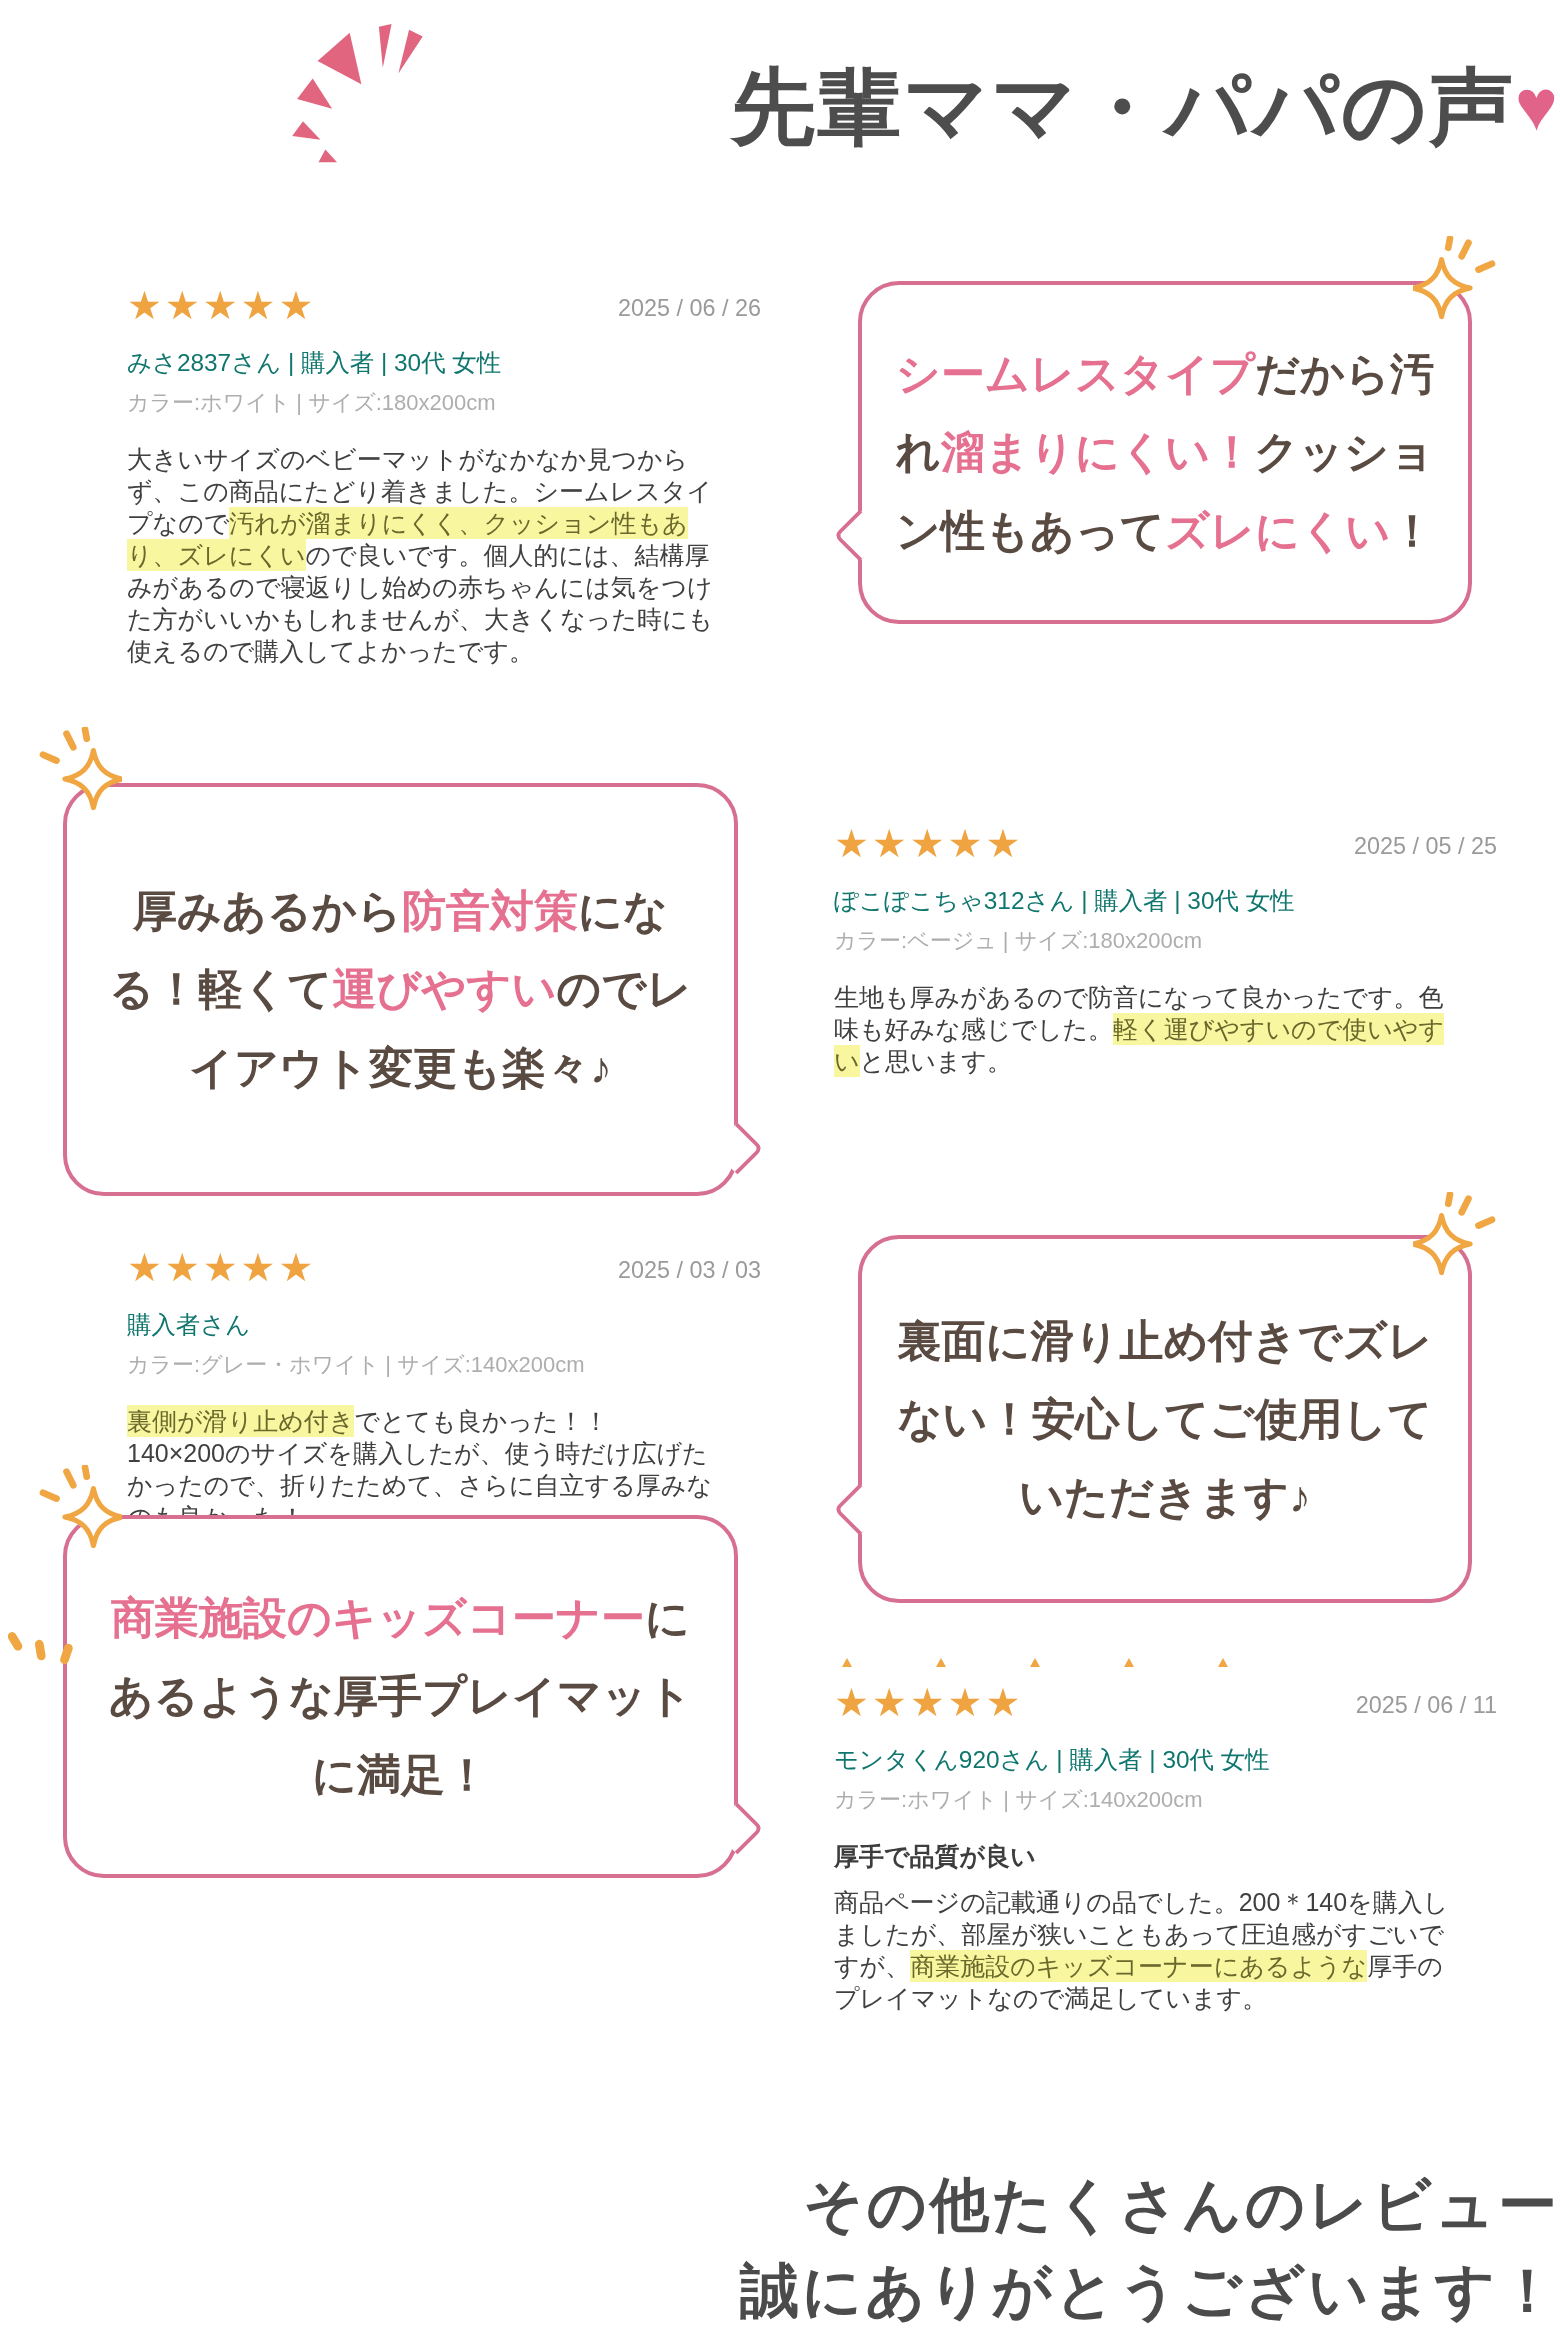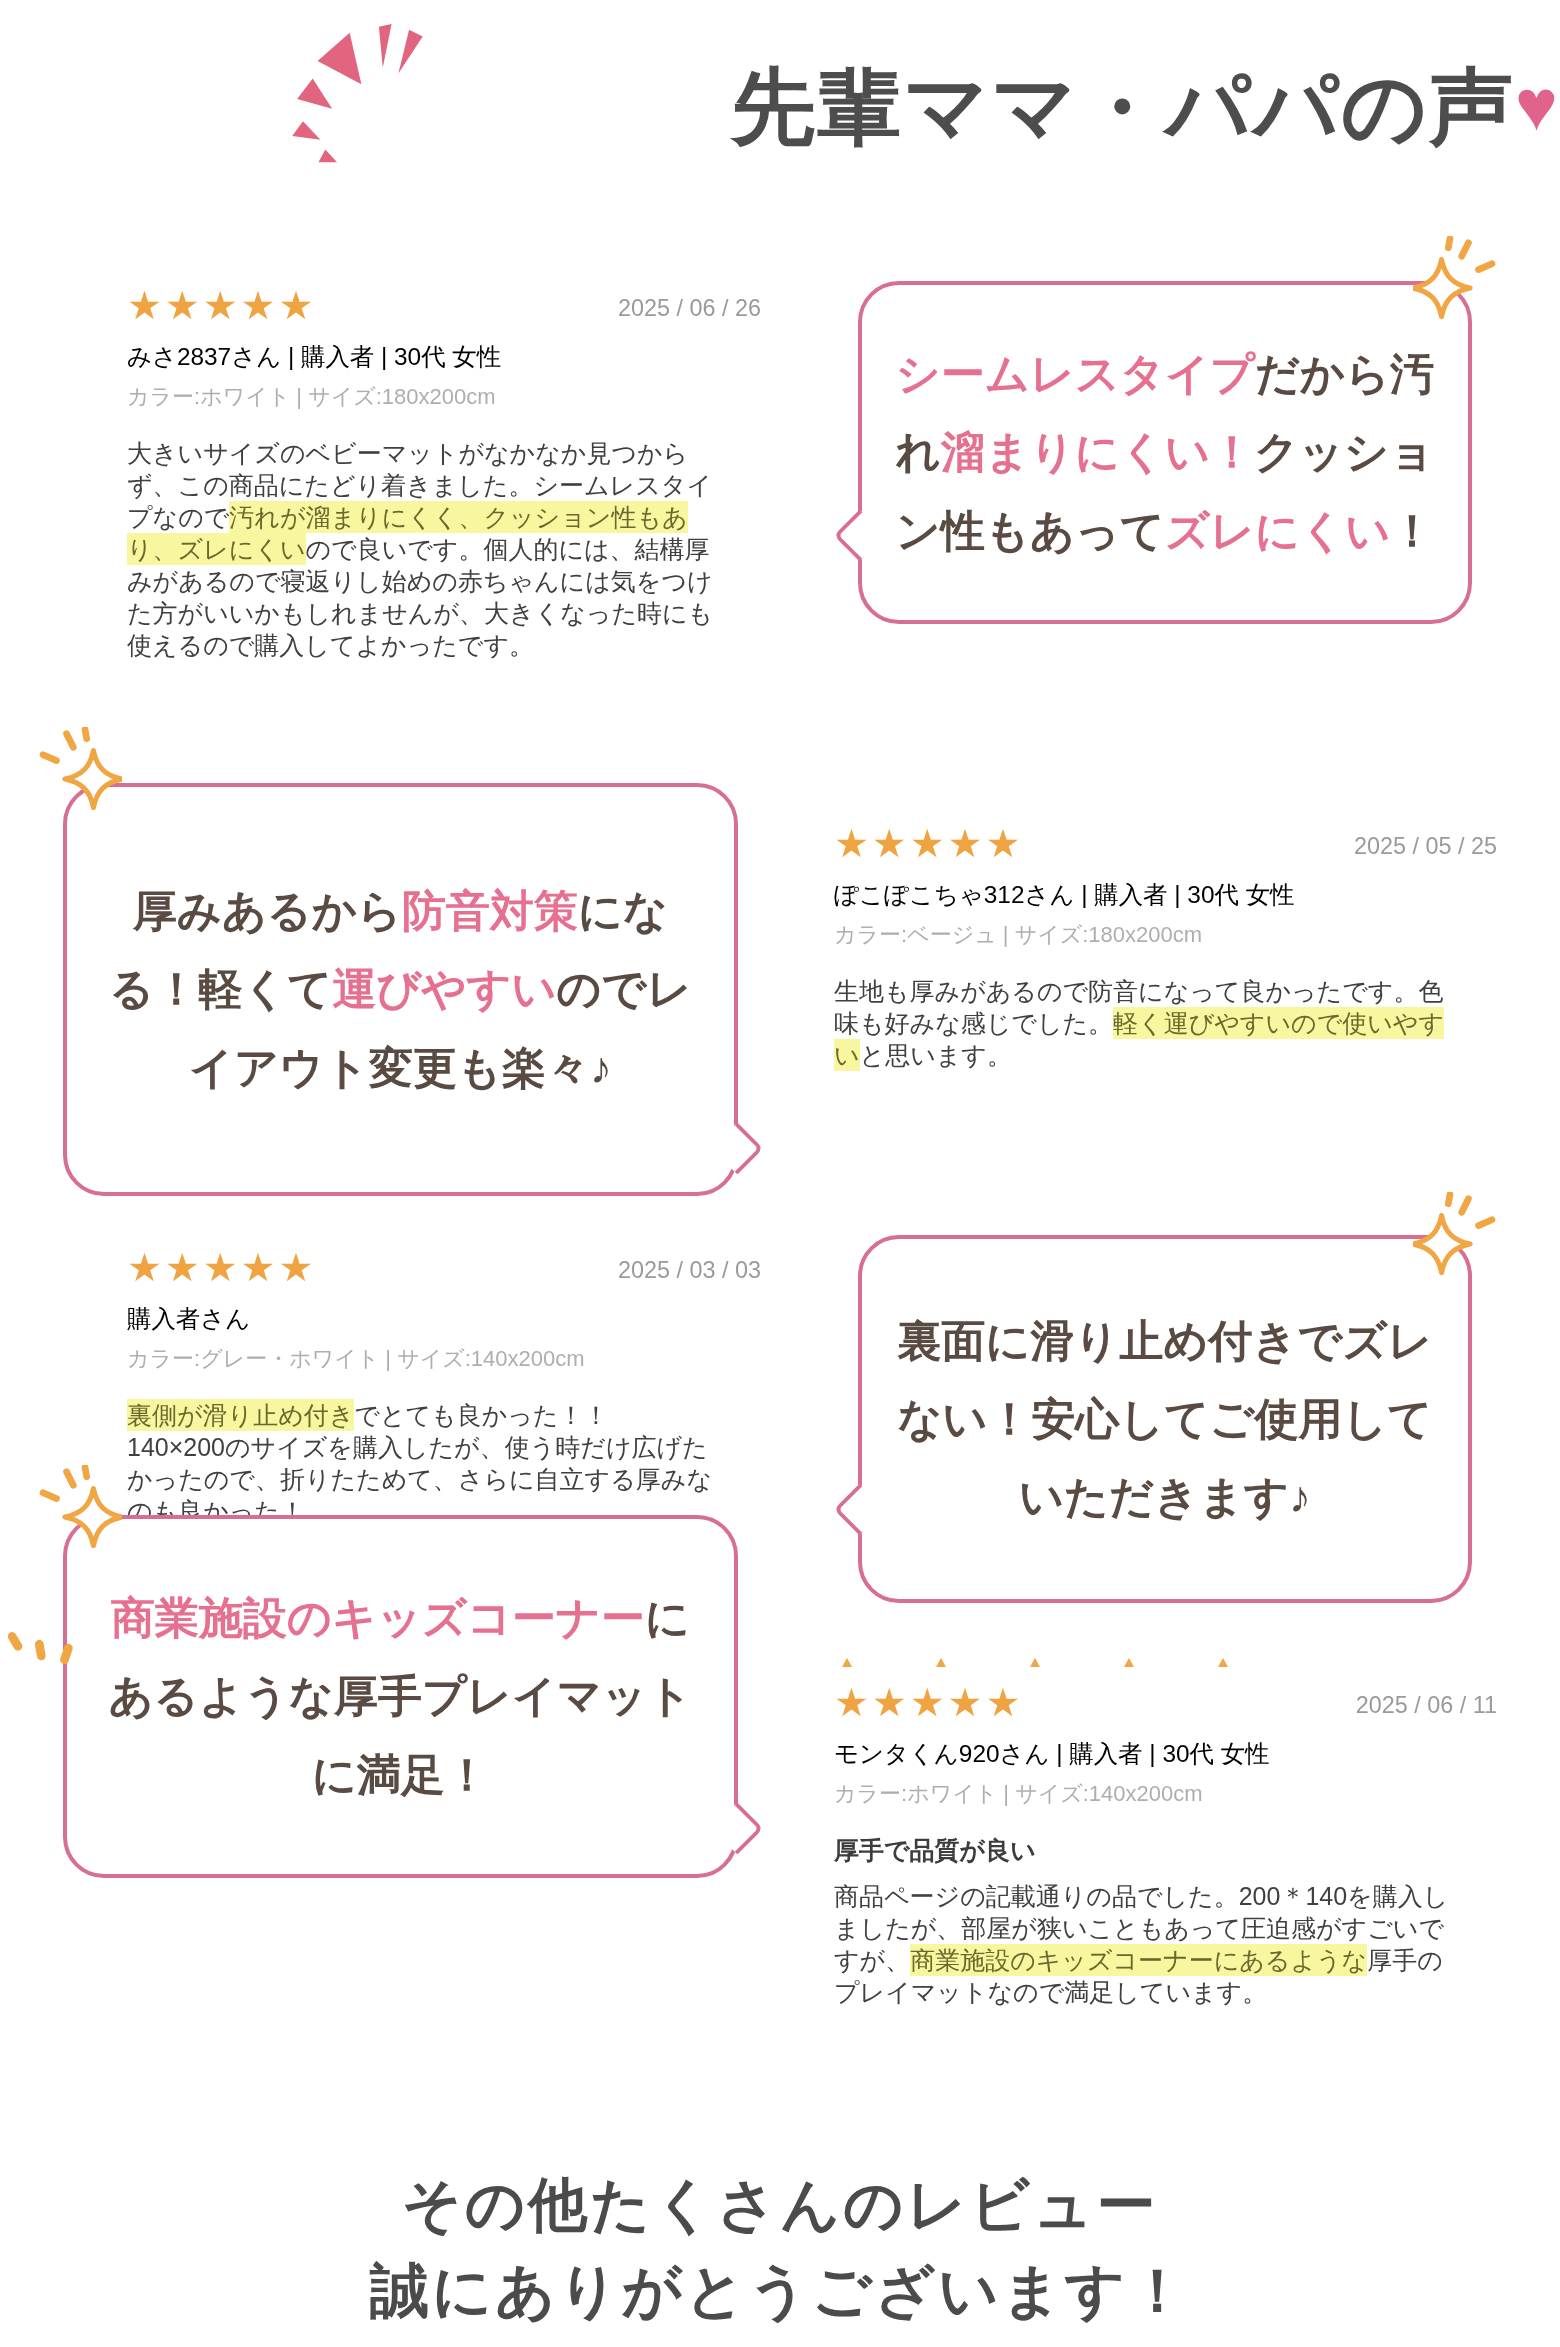--- a/index.html
+++ b/index.html
@@ -12,21 +12,21 @@
     position:absolute;top:51px;left:0;width:100%;text-align:right;
     font-size:84px;font-weight:800;color:#4d4d4d;letter-spacing:2px;padding-left:45px;box-sizing:border-box;
   }
   .page-title .heart{color:#e2638a;font-size:0.86em;vertical-align:5.9px;}
   .burst{position:absolute;left:288px;top:21.5px;width:174px;height:148px;}
   
   .review{position:absolute;}
   .review-header{display:flex;align-items:flex-start;}
   .stars{font-size:39px;line-height:1;color:#efa441;letter-spacing:2.9px;}
   .date{margin-left:auto;font-size:23.4px;color:#9a9a9a;padding-top:8.8px;}
-  .reviewer{margin-top:16px;font-size:24.4px;color:#000000;}
+  .reviewer{margin-top:22px;font-size:24.4px;color:#0f766e;}
   .variant{margin-top:8.8px;font-size:22px;color:#aeaeae;}
   .review-title{margin-top:25px;font-size:25px;font-weight:700;color:#3d3d3d;}
   .review-body{
     margin-top:25px;font-size:25px;line-height:32px;color:#404040;
     white-space:pre-line;overflow-wrap:anywhere;
   }
   .review-body.narrow{max-width:587px;}
   .review-body.wide{max-width:632px;}
   .review-body.tight{margin-top:12.7px;}
   .hl{background:#f8f7a0;color:#6a682c;padding:2px 0;}
@@ -49,21 +49,21 @@
     border-top-right-radius:7.8px;transform:rotate(45deg);right:-21.5px;
   }
   
   .sparkle{position:absolute;width:84px;height:84px;}
   .sparkle.flip{transform:scaleX(-1);}
   .dashes{position:absolute;left:7.8px;top:1619px;width:82px;height:64px;}
   .dots{display:flex;gap:84px;margin:0 0 15.6px 7.8px;height:9.8px;}
   .dot{width:0;height:0;border-left:5.9px solid transparent;border-right:5.9px solid transparent;border-bottom:9.8px solid #f0a643;}
   
   .footer{
-    position:absolute;top:2163px;left:0;width:100%;text-align:center;
+    position:absolute;top:2163px;left:0;width:100%;text-align:right;
     font-size:59px;font-weight:700;color:#4b4b4b;line-height:1.45;letter-spacing:2.9px;
   }
 </style>
 </head>
 <body>
 
 <div class="canvas">
 
   <svg class="burst" viewBox="0 0 178 152">
     <polygon points="30,40 63,11 75,64" fill="#e2657f"></polygon>

